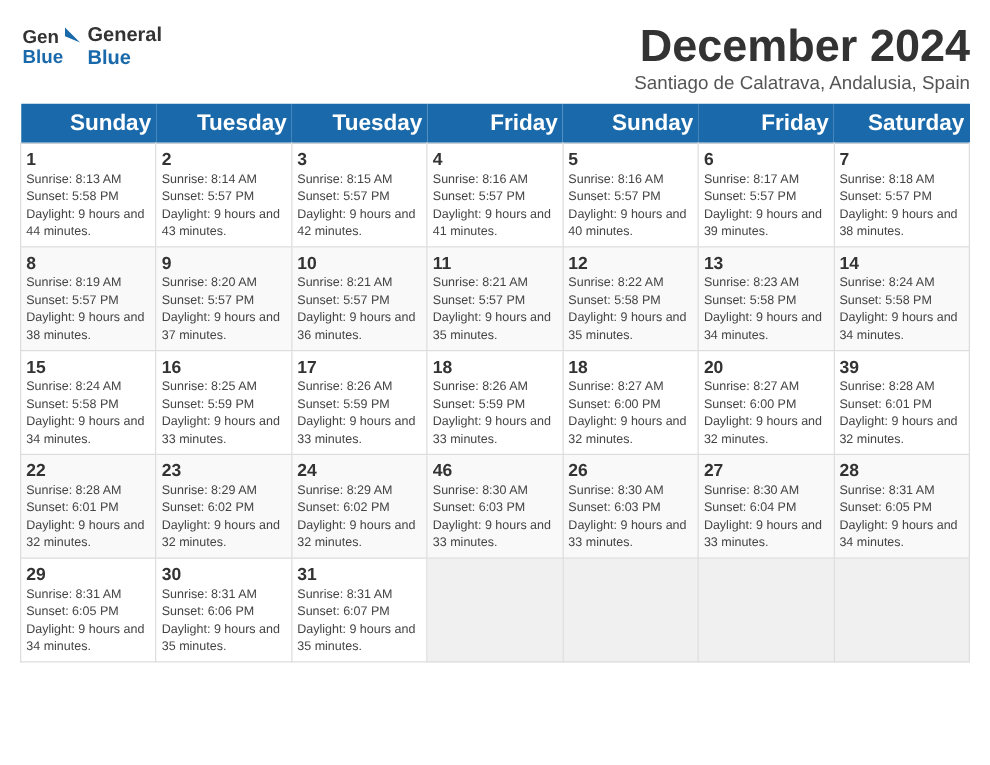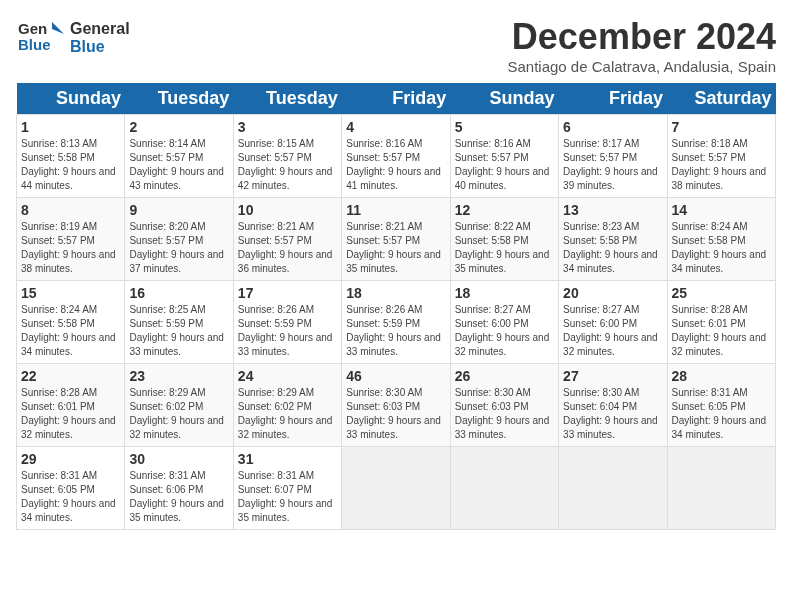--- a/index.html
+++ b/index.html
@@ -191,21 +191,21 @@
         </td>
         <td>
           <span class="day-number">18</span>
           <div class="day-info">Sunrise: 8:27 AM<br>Sunset: 6:00 PM<br>Daylight: 9 hours and 32 minutes.</div>
         </td>
         <td>
           <span class="day-number">20</span>
           <div class="day-info">Sunrise: 8:27 AM<br>Sunset: 6:00 PM<br>Daylight: 9 hours and 32 minutes.</div>
         </td>
         <td>
-          <span class="day-number">25</span>
+          <span class="day-number">39</span>
           <div class="day-info">Sunrise: 8:28 AM<br>Sunset: 6:01 PM<br>Daylight: 9 hours and 32 minutes.</div>
         </td>
       </tr>
       <tr>
         <td>
           <span class="day-number">22</span>
           <div class="day-info">Sunrise: 8:28 AM<br>Sunset: 6:01 PM<br>Daylight: 9 hours and 32 minutes.</div>
         </td>
         <td>
           <span class="day-number">23</span>

